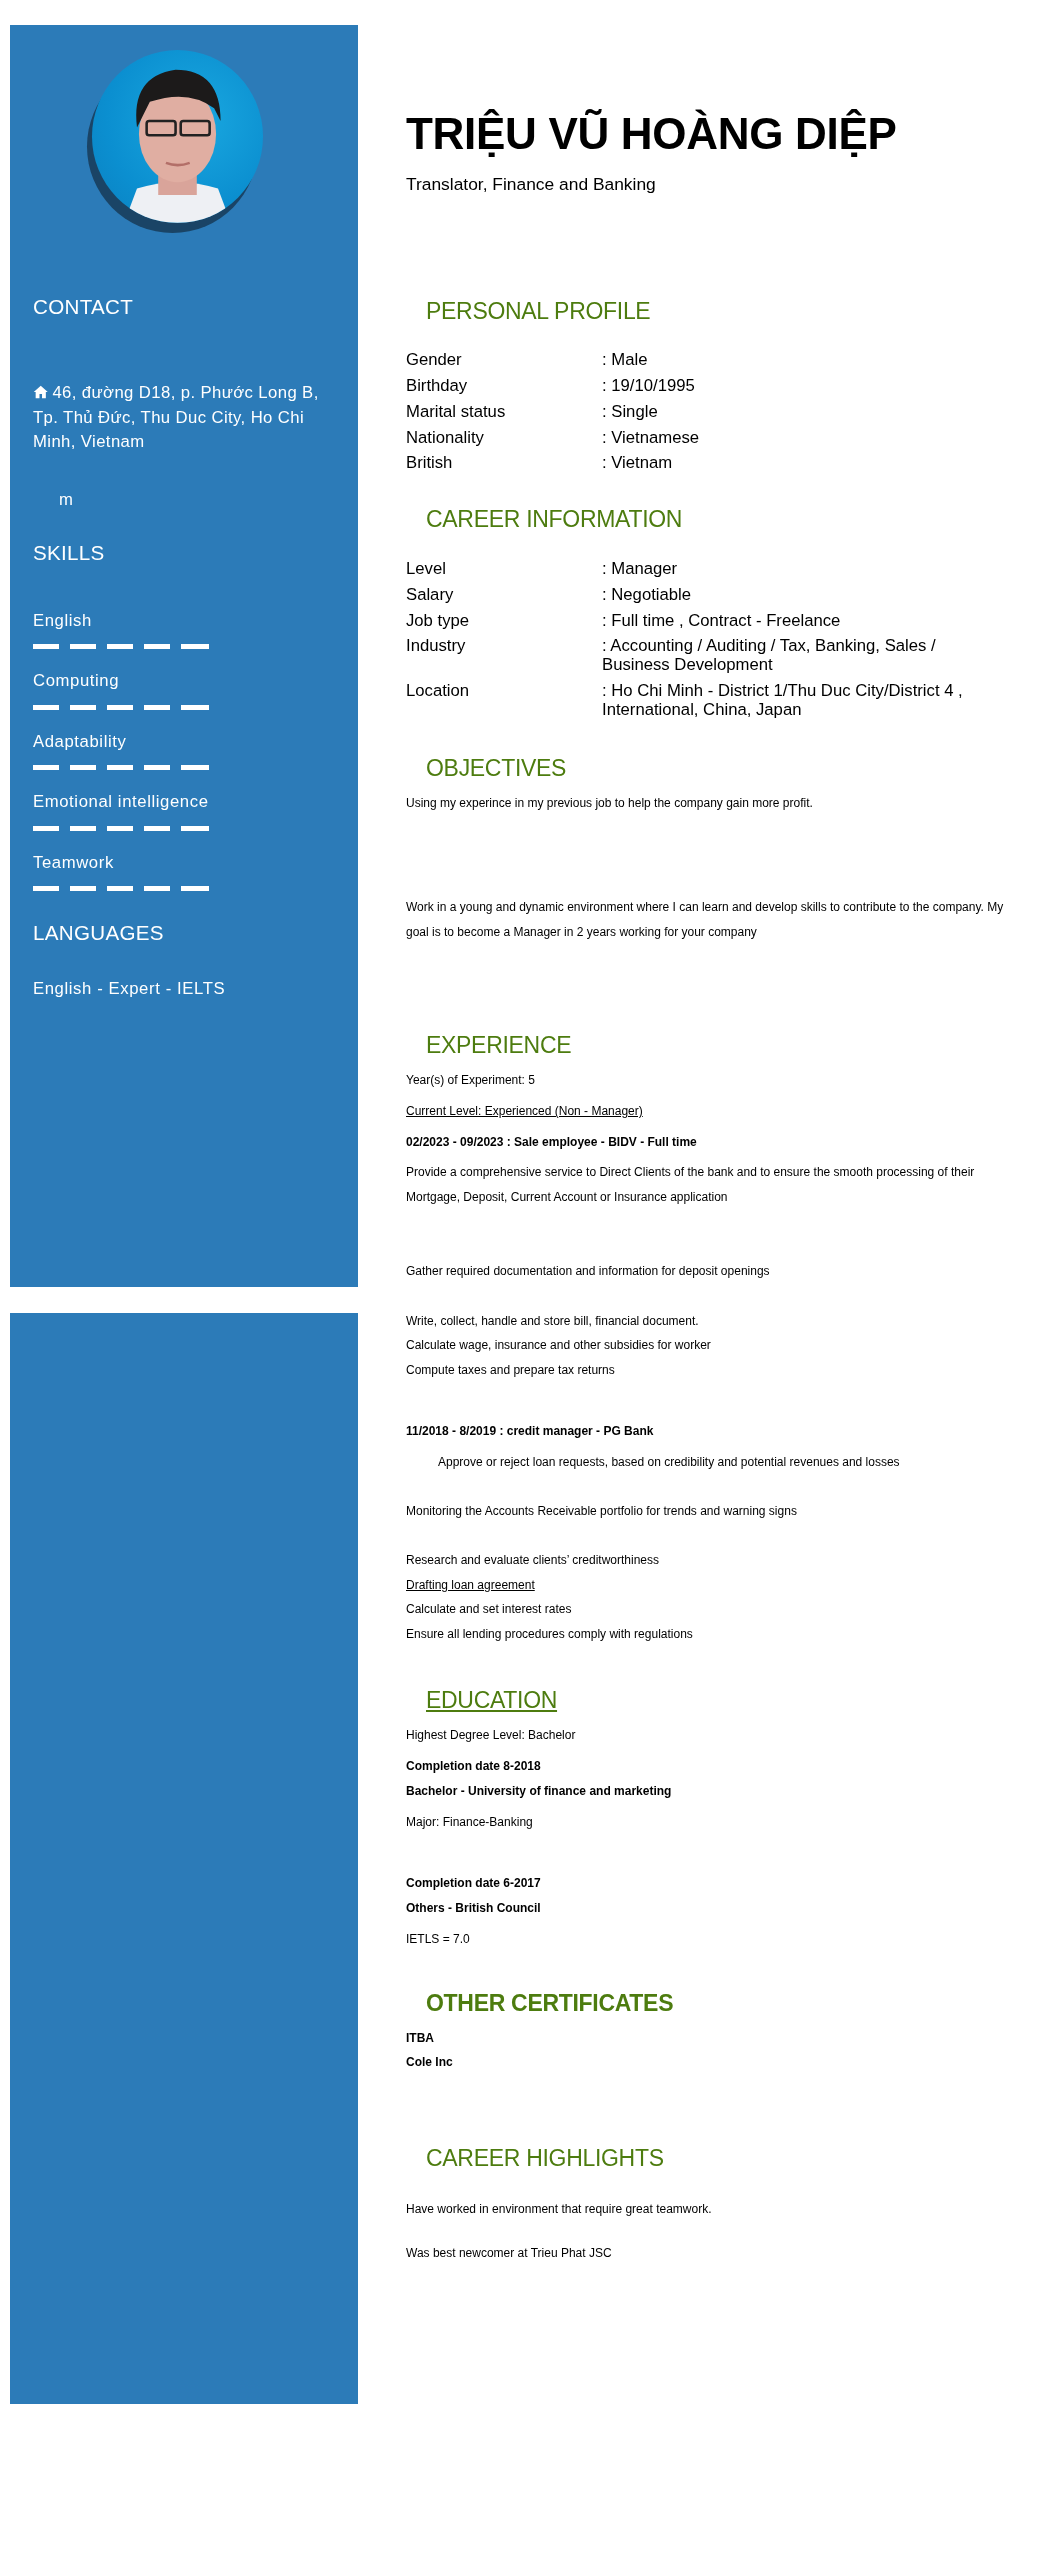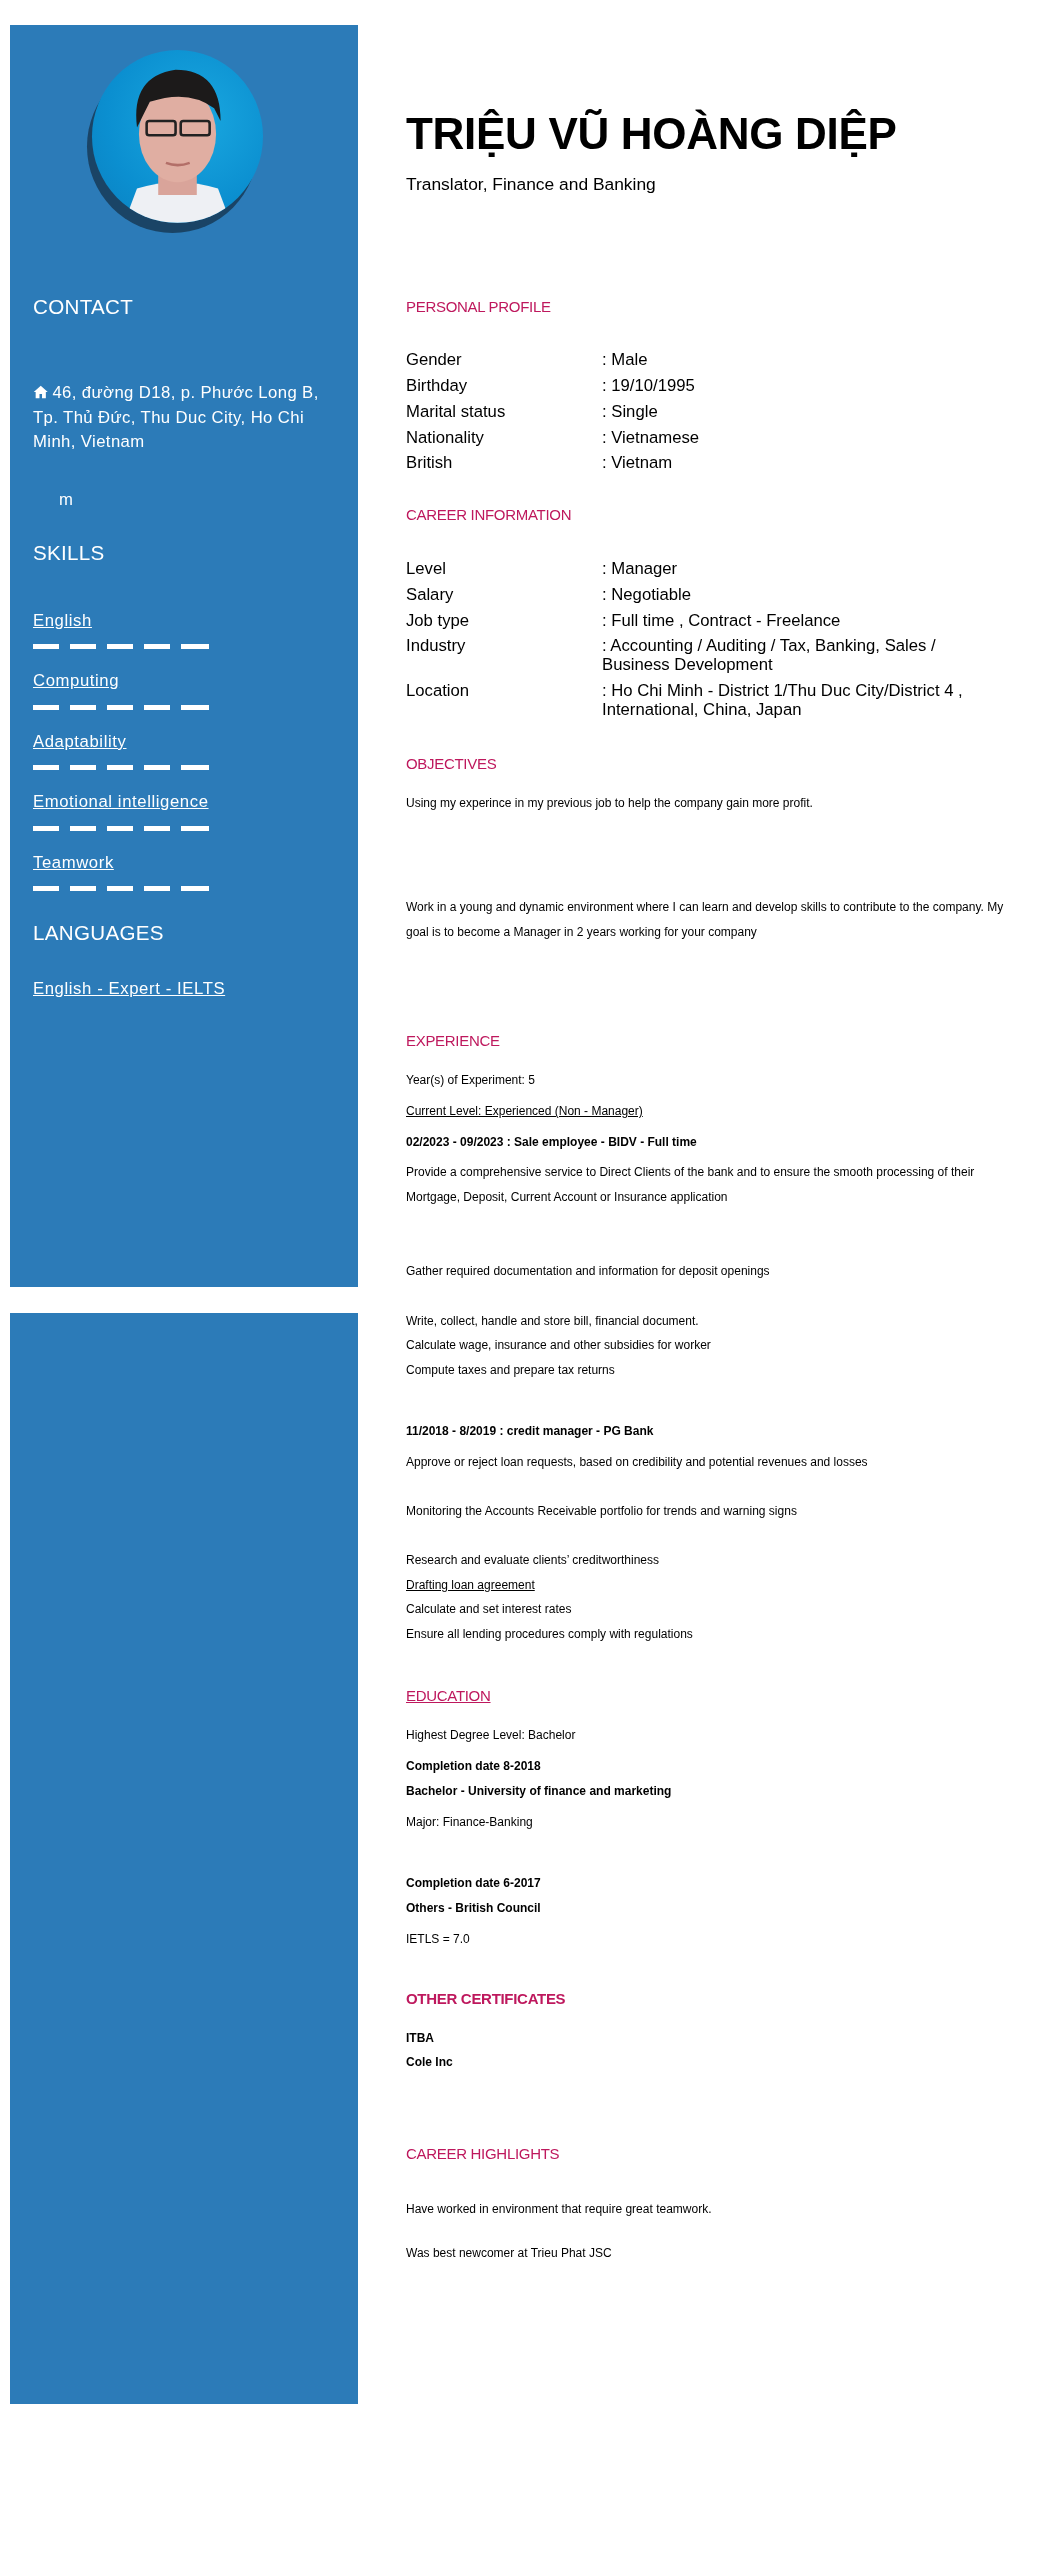--- a/index.html
+++ b/index.html
@@ -15,27 +15,27 @@
   .avatar { position: absolute; left: 5.2px; top: 0; width: 171px; height: 173px; border-radius: 50%;
             background: radial-gradient(circle at 60% 40%, #1aa8e0 0%, #0b8fd0 60%, #0a7fbf 100%); overflow: hidden; }
   .avatar svg { width: 100%; height: 100%; display: block; }
 
   .sb-heading { position: absolute; left: 33px; color: #fff; font-size: 20.6px; letter-spacing: 0.3px; }
   .sb-text { position: absolute; left: 33px; color: #fff; font-size: 16.7px; line-height: 24.5px; letter-spacing: 0.4px; }
   .addr { top: 381px; width: 290px; }
   .home-icon { display: inline-block; width: 15.5px; height: 14px; vertical-align: -1.3px; margin-right: 3.9px; }
   .contact-m { top: 488px; left: 59px; }
 
-  .skill-label { position: absolute; left: 33px; color: #fff; font-size: 16.7px; letter-spacing: 0.6px; text-decoration: underline; }
+  .skill-label { position: absolute; left: 33px; color: #fff; font-size: 16.7px; letter-spacing: 0.6px; }
   .skill-bar { position: absolute; left: 33px; height: 5.2px; width: 165px; }
   .skill-bar span { position: absolute; top: 0; height: 5.2px; width: 26px; background: #fff; }
   .name { position: absolute; left: 406px; top: 109px; font-size: 44px; font-weight: bold; letter-spacing: -0.3px; }
   .subtitle { position: absolute; left: 406px; top: 174px; font-size: 17.4px; }
 
-  .sec-title { position: absolute; left: 406px; color: #be185d; font-size: 15px; letter-spacing: -0.3px; }
+  .sec-title { position: absolute; left: 426px; color: #4d7c0f; font-size: 23px; letter-spacing: -0.3px; }
   .txt { position: absolute; left: 406px; font-size: 12px; line-height: 24.5px; width: 599px; }
   .bold { font-weight: bold; }
   .kv-row { position: absolute; left: 406px; font-size: 16.7px; line-height: 19.3px; }
   .kv-row .k { position: absolute; left: 0; width: 196px; }
   .kv-row .v { position: absolute; left: 196px; width: 399px; }
 </style>
 </head>
 <body>
 
 <div class="sidebar-block" id="sb1"></div>
@@ -169,21 +169,21 @@
 <div class="txt" style="top:1068px;">Year(s) of Experiment: 5</div>
 <div class="txt" style="top:1099px;text-decoration:underline;">Current Level: Experienced (Non - Manager)</div>
 <div class="txt bold" style="top:1130px;">02/2023 - 09/2023 : Sale employee - BIDV - Full time</div>
 <div class="txt" style="top:1160px;">Provide a comprehensive service to Direct Clients of the bank and to ensure the smooth processing of their Mortgage, Deposit, Current Account or Insurance application</div>
 <div class="txt" style="top:1259px;">Gather required documentation and information for deposit openings</div>
 <div class="txt" style="top:1309px;">Write, collect, handle and store bill, financial document.</div>
 <div class="txt" style="top:1333px;">Calculate wage, insurance and other subsidies for worker</div>
 <div class="txt" style="top:1358px;">Compute taxes and prepare tax returns</div>
 
 <div class="txt bold" style="top:1419px;">11/2018 - 8/2019 : credit manager - PG Bank</div>
-<div class="txt" style="top:1450px;">Approve or reject loan requests, based on credibility and potential revenues and losses</div>
+<div class="txt" style="top:1450px;margin-left:32px;">Approve or reject loan requests, based on credibility and potential revenues and losses</div>
 <div class="txt" style="top:1499px;">Monitoring the Accounts Receivable portfolio for trends and warning signs</div>
 <div class="txt" style="top:1548px;">Research and evaluate clients’ creditworthiness</div>
 <div class="txt" style="top:1573px;text-decoration:underline;">Drafting loan agreement</div>
 <div class="txt" style="top:1597px;">Calculate and set interest rates</div>
 <div class="txt" style="top:1622px;">Ensure all lending procedures comply with regulations</div>
 
 <div class="sec-title" style="top:1687px;text-decoration:underline;">EDUCATION</div>
 <div class="txt" style="top:1723px;">Highest Degree Level: Bachelor</div>
 <div class="txt bold" style="top:1754px;">Completion date 8-2018</div>
 <div class="txt bold" style="top:1779px;">Bachelor - University of finance and marketing</div>

